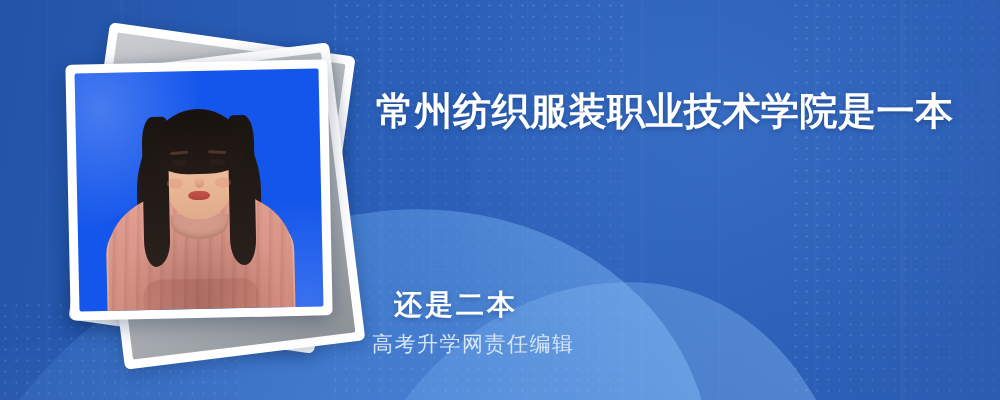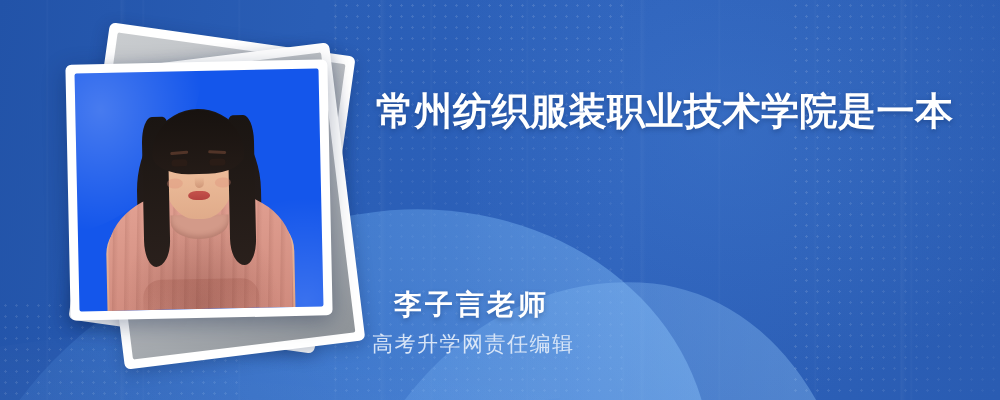--- a/index.html
+++ b/index.html
@@ -391,18 +391,18 @@
     </div>
 
   </div>
 
   <div class="text-col">
 
     <div class="title">
       <span class="line">常州纺织服装职业技术学院是一本</span>
     </div>
 
-    <div class="author-name">李子言老师</div>
+    <div class="author-name">还是二本</div>
     <div class="author-role">高考升学网责任编辑</div>
 
   </div>
 
 </div>
 
 </body></html>

